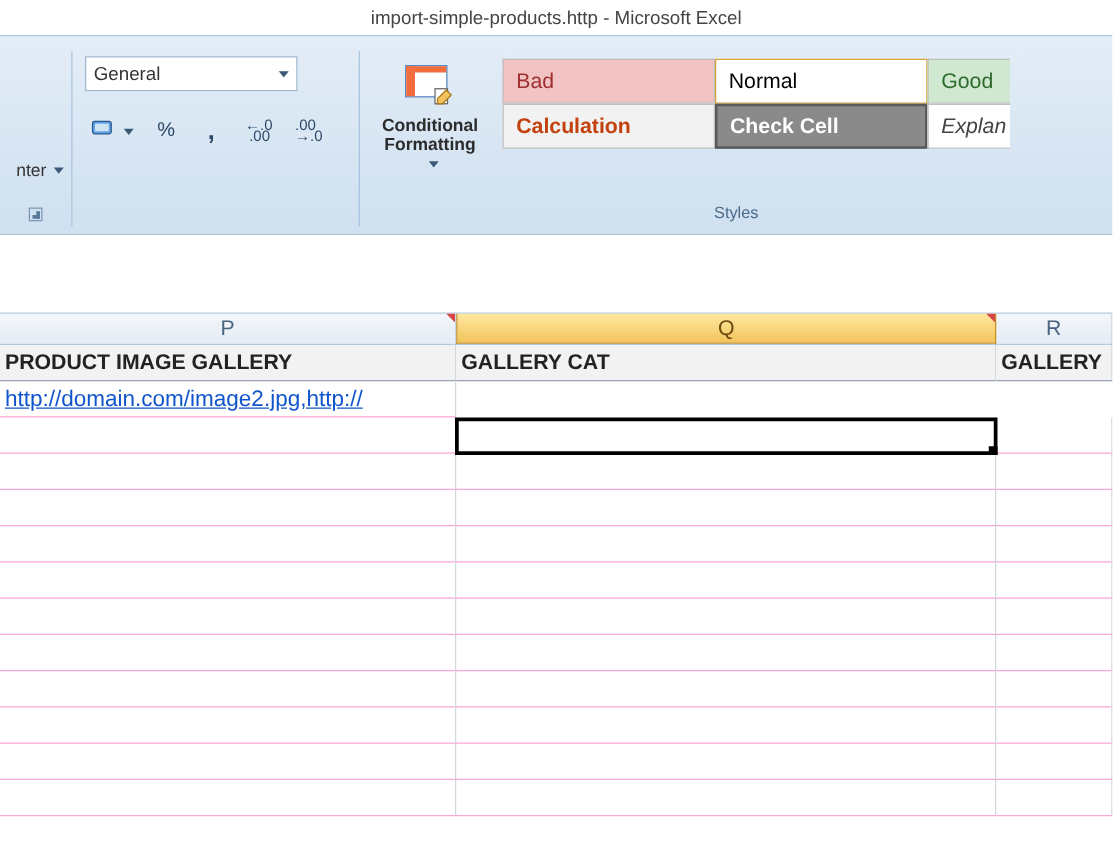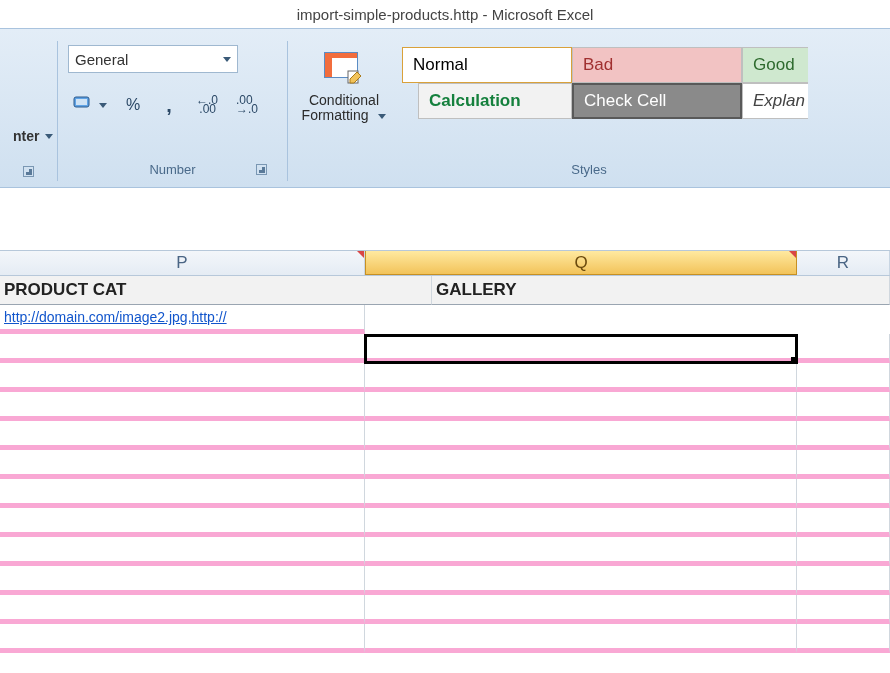--- a/index.html
+++ b/index.html
@@ -95,21 +95,21 @@
     border:1px solid transparent;
   }
   .glyph { font-size:16px;color:#2b4866; }
   .inc-dec { font-size:12px;color:#2b4866;line-height:9px;text-align:left; }
 
   
   .big-btn {
     width: 92px;
     display:flex;flex-direction:column;align-items:center;
     text-align:center;font-size:14px;color:#2b2b2b;
-    padding:4px 2px;gap:4px;
+    padding:4px 2px;gap:4px;font-weight:bold;
   }
   .bb-label { line-height:15px; }
   .bb-icon { width:40px;height:40px;display:flex;align-items:center;justify-content:center; }
 
   .cf-icon { position:relative;width:40px;height:34px; }
   .cf-grid { position:absolute;top:0;left:0;width:34px;height:26px;
     background:
       linear-gradient(#fff,#fff),
       repeating-linear-gradient(to right,#5a8cc4 0 1px,transparent 1px 8px),
       repeating-linear-gradient(to bottom,#5a8cc4 0 1px,transparent 1px 6px);
@@ -134,22 +134,22 @@
   .styles-gallery {
     display:grid;grid-template-columns:170px 170px 66px;grid-auto-rows:36px;margin-left:6px;
     margin-top:2px;
   }
   .cellstyle {
     border:1px solid #bfbfbf;display:flex;align-items:center;padding:0 10px;font-size:17px;
   }
   .cs-normal { background:#fff;color:#000;border:1px solid #d9a13a; }
   .cs-bad { background:#f2c3c3;color:#a03030; }
   .cs-good { background:#cfe8cf;color:#2d6a2d;border-right:none; }
-  .cs-calc { background:#f2f2f2;color:#15803d;font-weight:bold;margin-left:16px; }
-  .cs-check { background:#8a8a8a;color:#fff;font-weight:normal;border:2px solid #595959; }
+  .cs-calc { background:#f2f2f2;color:#c2410c;font-weight:bold; }
+  .cs-check { background:#8a8a8a;color:#fff;font-weight:bold;border:2px solid #595959; }
   .cs-explan { background:#fff;color:#444;font-style:italic;border-right:none; }
   .group.styles { flex:1; border-right:none; }
   .styles-label { text-align:center;color:#4a6a8a;font-size:13px;margin-top:6px;}
 
   
   .gap { height: 62px; background:#fff; }
 
   .col-headers {
     display:flex;height:26px;background:linear-gradient(#f3f6fa,#e5ecf4);
     border-top:1px solid #b7c8da;border-bottom:1px solid #b7c8da;
@@ -163,22 +163,22 @@
   .colh.q{ width:432px;
     background:linear-gradient(#ffe9a0,#f2c35a);
     border:1px solid #c79023;border-top:none;color:#6b4a0d;
   }
   .colh.r{ flex:1; }
 
   .sheet { position:relative; }
   .row { display:flex;height:29px; }
   .row.hdr .cell { background:#f2f2f2;font-weight:bold;font-size:17px;color:#222;border-top:none;border-bottom:1px solid #9aa5b1; }
   .cell {
-    border-right:1px solid #d0d7de;border-bottom:5px solid #f9a8d4;
-    padding:2px 4px;font-size:14px;white-space:nowrap;overflow:hidden;
+    border-right:1px solid #d0d7de;border-bottom:1px solid #f9a8d4;
+    padding:2px 4px;font-size:18px;white-space:nowrap;overflow:hidden;
     display:flex;align-items:center;
   }
   .cell.p{ width:365px; }
   .cell.q{ width:432px; }
   .cell.r{ flex:1; }
   .linklike { color:#1155cc;text-decoration:underline; }
   .red-tick { position:relative; }
   .red-tick::before{
     content:"";position:absolute;top:0;right:0;width:0;height:0;
     border-top:7px solid #d94545;border-left:7px solid transparent;
@@ -195,21 +195,21 @@
 </head>
 <body>
 
 <div class="title-bar">import-simple-products.http - Microsoft Excel</div>
 
 <div class="ribbon">
 
   <div class="group alignment">
     <div class="group-body" style="flex-direction:column;justify-content:flex-end;gap:14px;align-items:flex-start;">
       <div class="mergecenter-frag">
-        <span style="font-size:14px;color:#333;font-weight:bold;">nter</span>
+        <span style="font-size:14px;color:#333;">nter</span>
         <span class="small-tri"></span>
       </div>
     </div>
     <div class="group-label">
        <span class="dlaunch"></span>
     </div>
   </div>
 
   <div class="group number">
     <div class="group-body" style="flex-direction:column;">
@@ -233,25 +233,20 @@
         <div class="num-btn" style="width:30px">
           <span class="glyph" style="font-size:20px;font-weight:bold">,</span>
         </div>
         <div class="num-btn" style="width:34px">
           <div class="inc-dec">←.0<br>&nbsp;.00</div>
         </div>
         <div class="num-btn" style="width:34px">
           <div class="inc-dec">.00<br>→.0</div>
         </div>
       </div>
-    </div>
-    <div class="group-label-row">
-      <span class="dlaunch" style="visibility:hidden"></span>
-      <span style="color:#4a6a8a">Number</span>
-      <span class="dlaunch"></span>
     </div>
   </div>
 
   <div class="group styles">
     <div class="group-body">
       <div class="big-btn">
         <div class="bb-icon">
           <div class="cf-icon">
             <div class="cf-grid"></div>
             <div class="cf-pencil">
@@ -261,22 +256,22 @@
                 </svg>
             </div>
           </div>
         </div>
         <div class="bb-label"><span style="white-space:pre-line">Conditional
 Formatting</span> <span class="small-tri" style="display:inline-block;vertical-align:middle"></span></div>
       </div>
 
 
       <div class="styles-gallery">
+        <div class="cellstyle cs-bad">Bad</div>
         <div class="cellstyle cs-normal">Normal</div>
-        <div class="cellstyle cs-bad">Bad</div>
         <div class="cellstyle cs-good">Good</div>
         <div class="cellstyle cs-calc">Calculation</div>
         <div class="cellstyle cs-check">Check Cell</div>
         <div class="cellstyle cs-explan">Explan</div>
       </div>
     </div>
     <div class="styles-label">Styles</div>
   </div>
 
 </div>
@@ -284,21 +279,22 @@
 <div class="gap"></div>
 
 <div class="col-headers">
   <div class="colh p red-tick">P</div>
   <div class="colh q red-tick">Q</div>
   <div class="colh r">R</div>
 </div>
 
 <div class="sheet">
   <div class="row hdr">
-    <div class="cell q">PRODUCT CAT</div>
+    <div class="cell p">PRODUCT IMAGE GALLERY</div>
+    <div class="cell q">GALLERY CAT</div>
     <div class="cell r">GALLERY</div>
   </div>
   <div class="row">
     <div class="cell p linklike">http://domain.com/image2.jpg,http://</div>
   </div>
   <div class="row">
       <div class="cell p"></div>
       <div class="cell q"></div>
       <div class="cell r"></div>
     </div>

